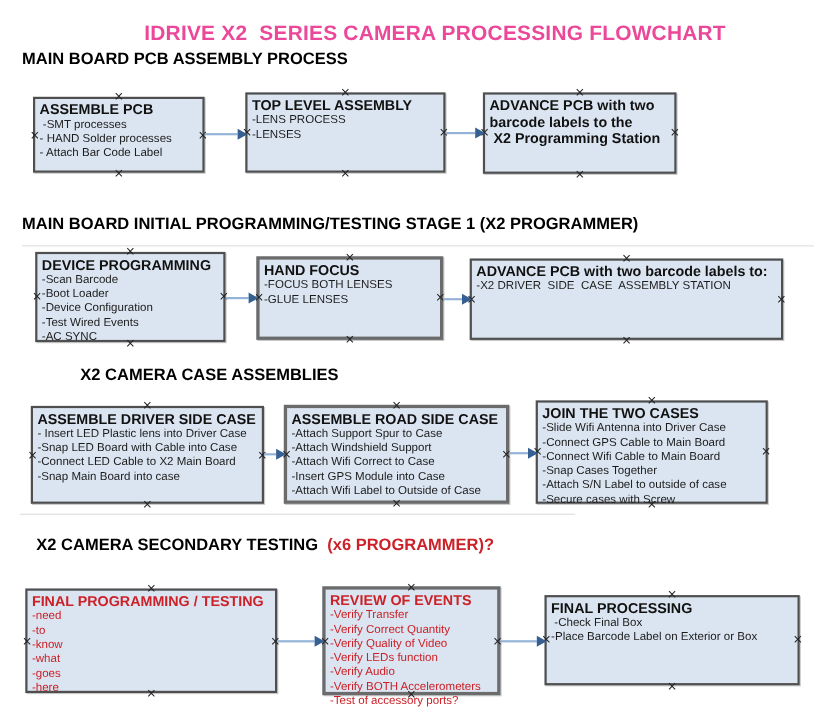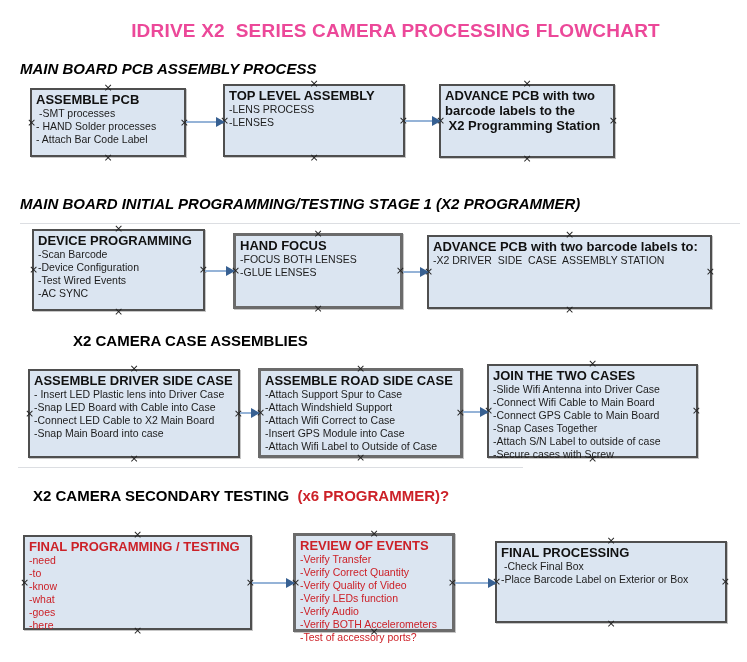--- a/index.html
+++ b/index.html
@@ -53,21 +53,21 @@
 </head>
 <body>
 
 <div id="canvas">
 
   <div class="main-title">IDRIVE X2  SERIES CAMERA PROCESSING FLOWCHART</div>
 
   <div class="faint-line" style="left:20px;top:223px;width:720px;"></div>
   <div class="faint-line" style="left:18px;top:467px;width:505px;"></div>
 
-  <div class="sec-h" style="left:20px;top:60px;font-style:italic;">MAIN BOARD PCB ASSEMBLY PROCESS</div>
+  <div class="sec-h" style="left:20px;top:45px;">MAIN BOARD PCB ASSEMBLY PROCESS</div>
 
   <div class="flowbox" style="left:30px;top:88px;width:156px;height:69px;">
     <div class="bt">ASSEMBLE PCB</div>
     <div class="bi"> -SMT processes</div>
     <div class="bi">- HAND Solder processes</div>
     <div class="bi">- Attach Bar Code Label</div>
   <span class="anchor anchor-t">×</span>
       <span class="anchor anchor-b">×</span>
       <span class="anchor anchor-l">×</span>
       <span class="anchor anchor-r">×</span>
@@ -95,25 +95,26 @@
 
   <div class="arrow" style="left:186px;top:122px;width:37px;">
       <i class="shaft"></i>
       <i class="head"></i>
     </div>
   <div class="arrow" style="left:405px;top:121px;width:34px;">
       <i class="shaft"></i>
       <i class="head"></i>
     </div>
 
-  <div class="sec-h" style="left:20px;top:195px;font-style:italic;">MAIN BOARD INITIAL PROGRAMMING/TESTING STAGE 1 (X2 PROGRAMMER)</div>
+  <div class="sec-h" style="left:20px;top:195px;">MAIN BOARD INITIAL PROGRAMMING/TESTING STAGE 1 (X2 PROGRAMMER)</div>
 
   <div class="flowbox" style="left:32px;top:229px;width:173px;height:82px;">
     <div class="bt">DEVICE PROGRAMMING</div>
     <div class="bi">-Scan Barcode</div>
+    <div class="bi">-Boot Loader</div>
     <div class="bi">-Device Configuration</div>
     <div class="bi">-Test Wired Events</div>
     <div class="bi">-AC SYNC</div>
   <span class="anchor anchor-t">×</span>
       <span class="anchor anchor-b">×</span>
       <span class="anchor anchor-l">×</span>
       <span class="anchor anchor-r">×</span>
     </div>
 
   <div class="flowbox heavy" style="left:233px;top:233px;width:170px;height:76px;">
@@ -167,22 +168,22 @@
     <div class="bi">-Attach Wifi Label to Outside of Case</div>
   <span class="anchor anchor-t">×</span>
       <span class="anchor anchor-b">×</span>
       <span class="anchor anchor-l">×</span>
       <span class="anchor anchor-r">×</span>
     </div>
 
   <div class="flowbox" style="left:487px;top:364px;width:211px;height:94px;">
     <div class="bt">JOIN THE TWO CASES</div>
     <div class="bi">-Slide Wifi Antenna into Driver Case</div>
+    <div class="bi">-Connect GPS Cable to Main Board</div>
     <div class="bi">-Connect Wifi Cable to Main Board</div>
-    <div class="bi">-Connect GPS Cable to Main Board</div>
     <div class="bi">-Snap Cases Together</div>
     <div class="bi">-Attach S/N Label to outside of case</div>
     <div class="bi">-Secure cases with Screw</div>
   <span class="anchor anchor-t">×</span>
       <span class="anchor anchor-b">×</span>
       <span class="anchor anchor-l">×</span>
       <span class="anchor anchor-r">×</span>
     </div>
 
   <div class="arrow" style="left:240px;top:413px;width:18px;">

